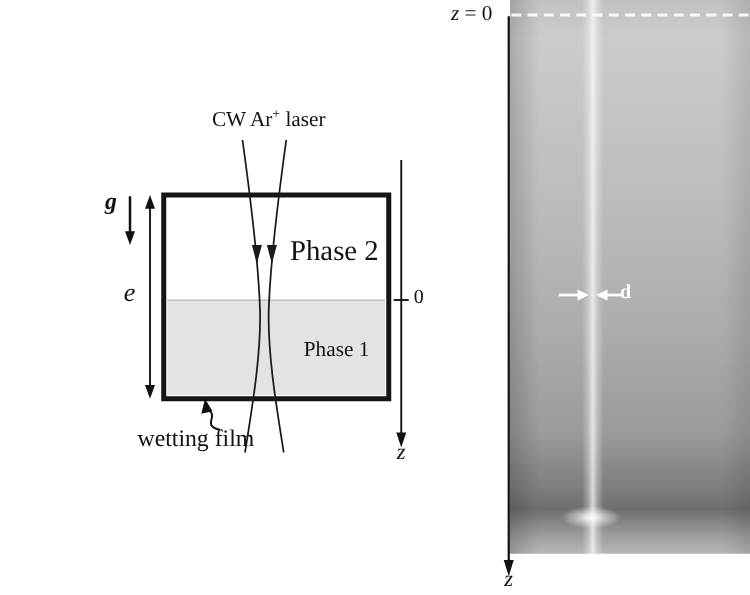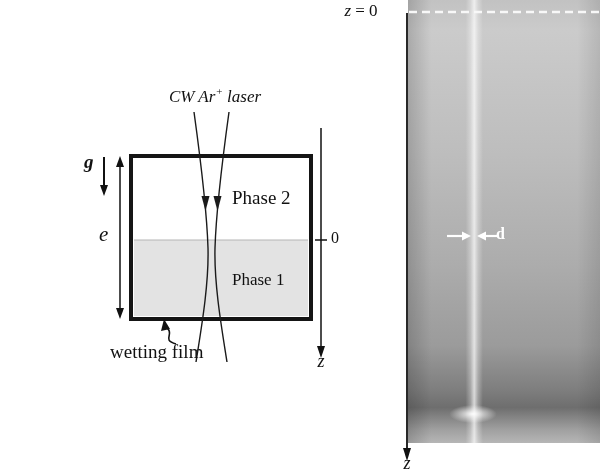--- a/index.html
+++ b/index.html
@@ -4,29 +4,29 @@
 <style>
   html,body{margin:0;padding:0;background:#fff;}
   #fig{
     position:relative;width:600px;height:476px;background:#fff;overflow:hidden;
     font-family:"Liberation Serif", serif;color:#111;
   }
   .lbl{position:absolute;white-space:nowrap;line-height:1.1;}
   .ital{font-style:italic;}
   .boldital{font-style:italic;font-weight:bold;}
   sup.lsup{font-size:11px;vertical-align:super;}
-  #laser-label{left:130px;top:85px;width:170px;text-align:center;font-size:17px;font-style:italic;}
-  #phase2-label{left:232px;top:188px;font-size:19px;}
-  #phase1-label{left:232px;top:271px;font-size:17px;}
+  #laser-label{left:130px;top:85px;width:170px;text-align:center;font-size:17px;}
+  #phase2-label{left:232px;top:188px;font-size:23px;}
+  #phase1-label{left:243px;top:271px;font-size:17px;}
   #g-label{left:84px;top:152px;font-size:19px;}
   #e-label{left:99px;top:223px;font-size:21px;}
   #zero-label{left:331px;top:229px;font-size:16px;}
   #zaxis-label-diagram{left:312px;top:352px;width:18px;text-align:center;font-size:18px;}
   #wetting-label{left:110px;top:342px;font-size:19px;}
-  #z0-label{left:328px;top:2px;width:66px;text-align:center;font-size:17px;}
+  #z0-label{left:328px;top:2px;width:66px;text-align:right;font-size:17px;}
   #d-label{left:496px;top:225px;font-size:16px;font-weight:bold;color:#fff;}
   #zaxis-label-photo{left:398px;top:454px;width:18px;text-align:center;font-size:18px;}
 
   #photo{
     position:absolute;left:408px;top:0;width:192px;height:443px;
     background:
       radial-gradient(ellipse 34px 13px at 65px 414px, rgba(255,255,255,.95), rgba(255,255,255,0) 70%),
       linear-gradient(90deg, rgba(255,255,255,0) 0%, rgba(255,255,255,0) 30%,
         rgba(255,255,255,.30) 32.5%, rgba(255,255,255,.72) 34.5%,
         rgba(255,255,255,.30) 36.5%, rgba(255,255,255,0) 39%),

